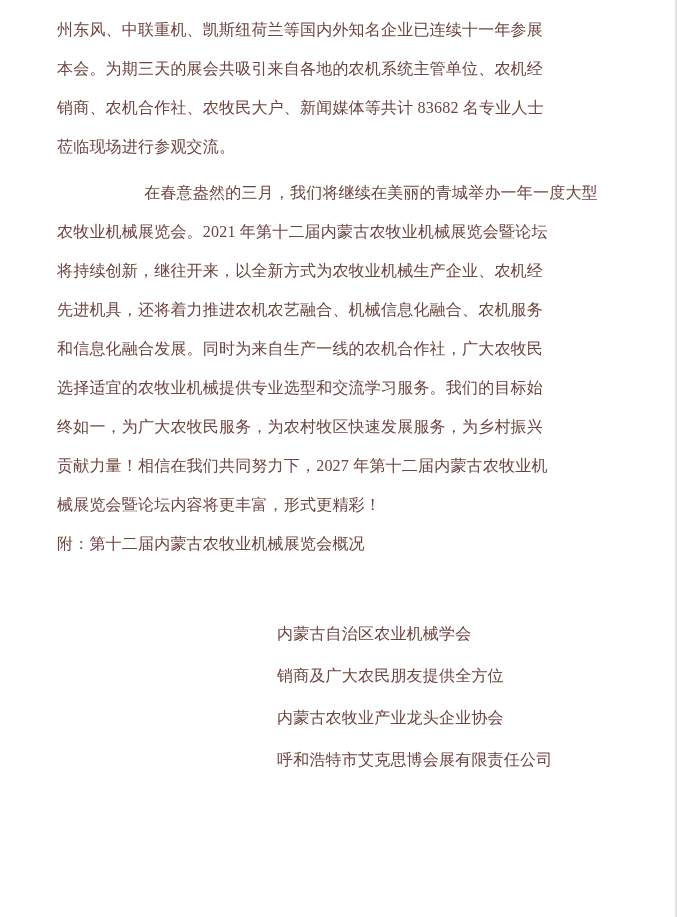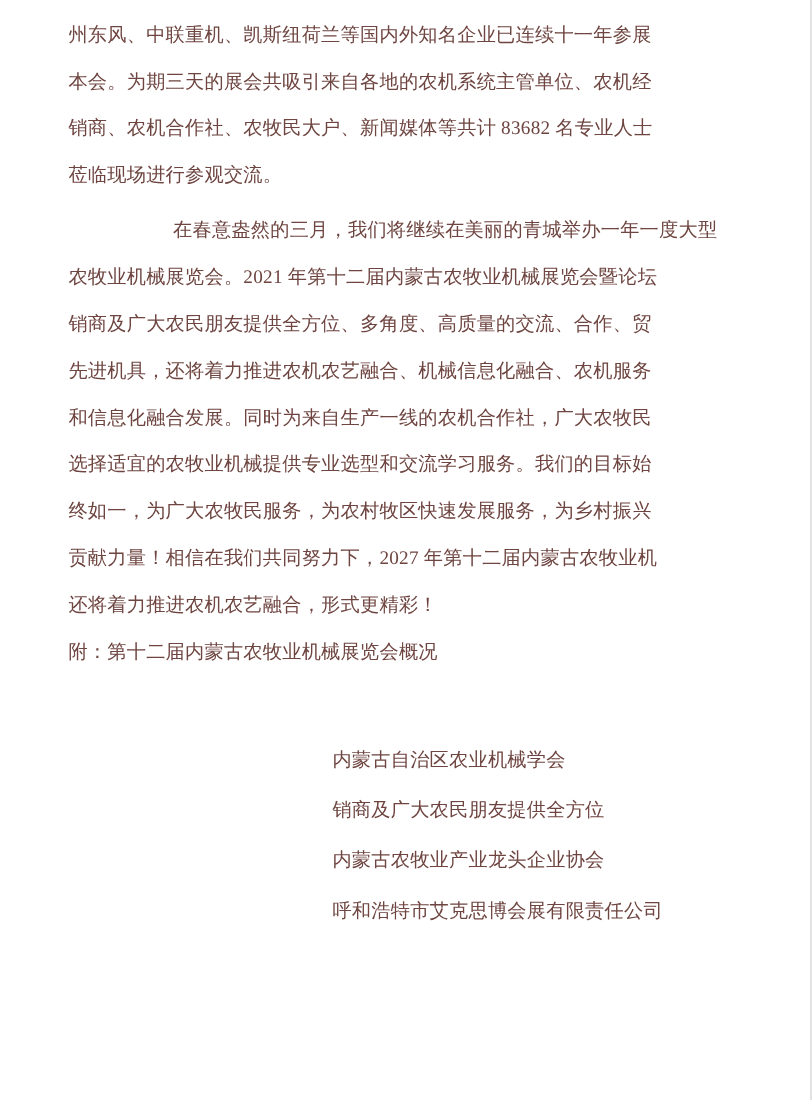--- a/index.html
+++ b/index.html
@@ -60,27 +60,27 @@
 
 <div class="page" style="--ink: #6e4540; --page-bg: #ffffff; --edge: #e2e2e2;">
   <div class="body-text">
 
   <div class="line">州东风、中联重机、凯斯纽荷兰等国内外知名企业已连续十一年参展</div>
       <div class="line">本会。为期三天的展会共吸引来自各地的农机系统主管单位、农机经</div>
       <div class="line">销商、农机合作社、农牧民大户、新闻媒体等共计 83682 名专业人士</div>
       <div class="line">莅临现场进行参观交流。</div>
       <div class="line indent para-start">在春意盎然的三月，我们将继续在美丽的青城举办一年一度大型</div>
       <div class="line">农牧业机械展览会。2021 年第十二届内蒙古农牧业机械展览会暨论坛</div>
-      <div class="line">销商及广大农民朋友提供全方位、多角度、高质量的交流、合作、贸</div>
+      <div class="line">将持续创新，继往开来，以全新方式为农牧业机械生产企业、农机经</div>
       <div class="line">先进机具，还将着力推进农机农艺融合、机械信息化融合、农机服务</div>
       <div class="line">和信息化融合发展。同时为来自生产一线的农机合作社，广大农牧民</div>
       <div class="line">选择适宜的农牧业机械提供专业选型和交流学习服务。我们的目标始</div>
       <div class="line">终如一，为广大农牧民服务，为农村牧区快速发展服务，为乡村振兴</div>
       <div class="line">贡献力量！相信在我们共同努力下，2027 年第十二届内蒙古农牧业机</div>
-      <div class="line">还将着力推进农机农艺融合，形式更精彩！</div>
+      <div class="line">械展览会暨论坛内容将更丰富，形式更精彩！</div>
       <div class="line">附：第十二届内蒙古农牧业机械展览会概况</div>
     </div>
   <div class="signature-block">
     <div>
 
     <div class="sig-line">内蒙古自治区农业机械学会</div>
         <div class="sig-line">销商及广大农民朋友提供全方位</div>
         <div class="sig-line">内蒙古农牧业产业龙头企业协会</div>
         <div class="sig-line">呼和浩特市艾克思博会展有限责任公司</div>
       </div>

